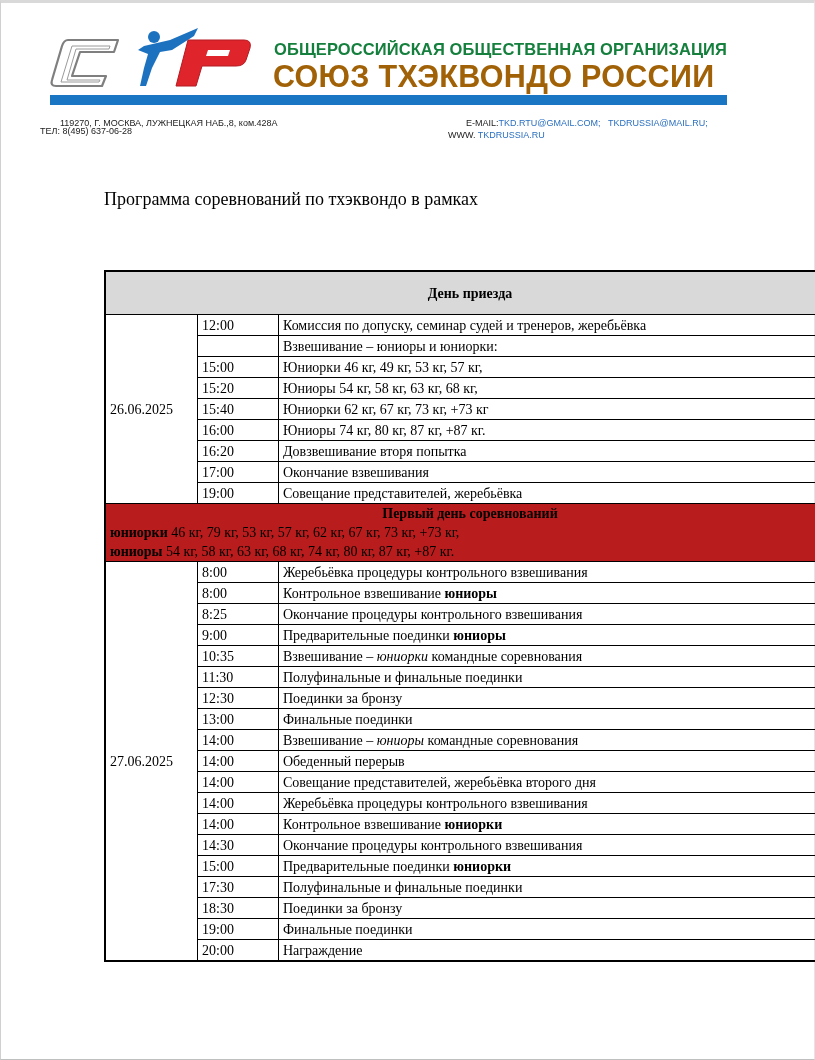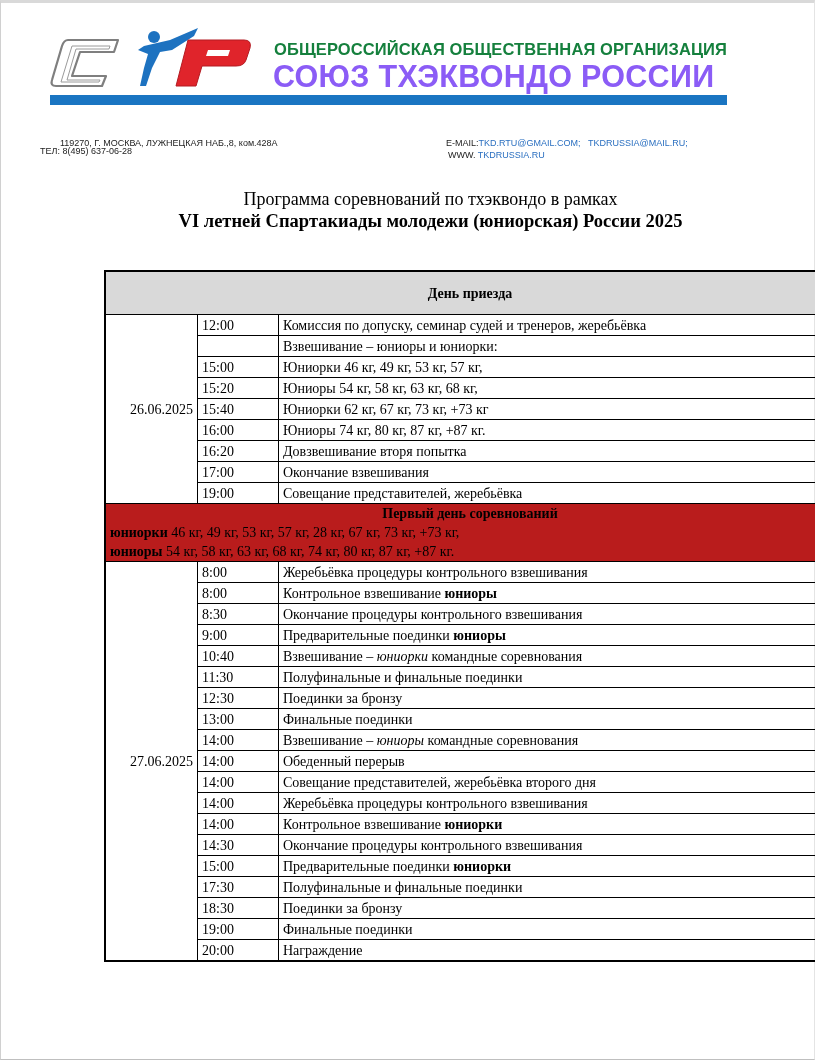--- a/index.html
+++ b/index.html
@@ -17,45 +17,45 @@
   
   .logo { position:absolute; left:48px; top:28px; width:205px; height:60px; }
   .org-line1 {
     position:absolute; left:274px; top:40px; width:450px;
     font-family:"Liberation Sans", sans-serif; font-size:16.5px; font-weight:bold;
     color:#15803d; letter-spacing:0.1px; white-space:nowrap;
   }
   .org-line2 {
     position:absolute; left:273px; top:58px; width:460px;
     font-family:"Liberation Sans", sans-serif; font-size:30.5px; font-weight:bold;
-    color:#8b5cf6; letter-spacing:0.3px; white-space:nowrap; line-height:36px;
+    color:#a16207; letter-spacing:0.3px; white-space:nowrap; line-height:36px;
   }
   .blue-bar {
     position:absolute; left:50px; top:95px; width:677px; height:10px; background:#1a75c2;
   }
   .contact {
     position:absolute; font-family:"Liberation Sans", sans-serif; font-size:9px;
-    color:#222; white-space:nowrap; line-height:11px;margin-top:20px;
+    color:#222; white-space:nowrap; line-height:11px;
   }
   .contact .link { color:#2a6fc0; }
   
-  .title-block { position:absolute; left:104px; top:188px; width:653px; text-align:center; }
+  .title-block { position:absolute; left:104px; top:188px; width:653px; }
   .title-1 { font-size:18px; line-height:22px; }
   .title-2 { font-size:18.5px; font-weight:bold; line-height:23px; }
   .title-3 { font-size:15.5px; line-height:20px; }
   
   table.schedule {
     position:absolute; left:104px; top:270px; width:732px;
     border-collapse:collapse; font-size:14px; line-height:19px;
   }
   table.schedule td { border:1px solid #000; padding:0 4px; height:20px; vertical-align:middle; }
   table.schedule { border:2px solid #000; }
   .section-head td { background:#d9d9d9; text-align:center; font-weight:bold; }
   .section-head.arrival td { height:42px; }
-  .col-date { width:83px; text-align:right; }
+  .col-date { width:83px; text-align:left; }
   .col-time { width:72px; }
   .col-desc { text-align:left; white-space:nowrap;margin-left:36px; }
   .comp-head td { background:#b91c1c; text-align:left; padding:0 4px; line-height:19px; }
   .comp-head .ch-title { text-align:center; font-weight:bold; display:block; }
   b { font-weight:bold; }
   i { font-style:italic; }
 </style>
 </head>
 <body>
 
@@ -78,30 +78,29 @@
     <path d="M160 22 L182 22 L180 28 L158 28 Z" fill="#fff"></path>
   </g>
 </svg>
 
 <div class="org-line1">ОБЩЕРОССИЙСКАЯ ОБЩЕСТВЕННАЯ ОРГАНИЗАЦИЯ</div>
 <div class="org-line2">СОЮЗ ТХЭКВОНДО РОССИИ</div>
 <div class="blue-bar"></div>
 
 <div class="contact" style="left:60px; top:118px;">119270, Г. МОСКВА, ЛУЖНЕЦКАЯ НАБ.,8, ком.428А</div>
 <div class="contact" style="left:40px; top:126px;">ТЕЛ: 8(495) 637-06-28</div>
-<div class="contact" style="left:446px; top:118px;">
+<div class="contact" style="left:466px; top:118px;">
   <span>E-MAIL:</span><span class="link">TKD.RTU@GMAIL.COM;</span>&nbsp;&nbsp;&nbsp;<span class="link">TKDRUSSIA@MAIL.RU;</span>
 </div>
 <div class="contact" style="left:448px; top:130px;">
   <span>WWW. </span><span class="link">TKDRUSSIA.RU</span>
 </div>
 
 <div class="title-block">
   <div class="title-1">Программа соревнований по тхэквондо в рамках</div>
-  <div class="title-2">VI летней Спартакиады молодежи (юниорская) России 2025</div>
 </div>
 
 <table class="schedule">
   <tbody id="tbody">
     <tr class="section-head arrival">
       <td colspan="3">День приезда</td>
     </tr>
   <tr>
         <td class="col-date" rowspan="9">26.06.2025</td>
         <td class="col-time">12:00</td>
@@ -135,43 +134,43 @@
         <td class="col-time">17:00</td>
         <td class="col-desc">Окончание взвешивания</td>
       </tr>
       <tr>
         <td class="col-time">19:00</td>
         <td class="col-desc">Совещание представителей, жеребьёвка</td>
       </tr>
       <tr class="comp-head">
         <td colspan="3">
           <span class="ch-title">Первый день соревнований</span>
-          <div><b>юниорки</b><span> 46 кг, 49 кг, 53 кг, 57 кг, 28 кг, 67 кг, 73 кг, +73 кг,</span></div>
+          <div><b>юниорки</b><span> 46 кг, 79 кг, 53 кг, 57 кг, 62 кг, 67 кг, 73 кг, +73 кг,</span></div>
           <div><b>юниоры</b><span> 54 кг, 58 кг, 63 кг, 68 кг, 74 кг, 80 кг, 87 кг, +87 кг.</span></div>
         </td>
       </tr>
       <tr>
         <td class="col-date" rowspan="19">27.06.2025</td>
         <td class="col-time">8:00</td>
         <td class="col-desc"><span>Жеребьёвка процедуры контрольного взвешивания</span><span></span><span></span></td>
       </tr>
       <tr>
         <td class="col-time">8:00</td>
         <td class="col-desc"><span>Контрольное взвешивание </span><b>юниоры</b><span></span></td>
       </tr>
       <tr>
-        <td class="col-time">8:30</td>
+        <td class="col-time">8:25</td>
         <td class="col-desc"><span>Окончание процедуры контрольного взвешивания</span><span></span><span></span></td>
       </tr>
       <tr>
         <td class="col-time">9:00</td>
         <td class="col-desc"><span>Предварительные поединки </span><b>юниоры</b><span></span></td>
       </tr>
       <tr>
-        <td class="col-time">10:40</td>
+        <td class="col-time">10:35</td>
         <td class="col-desc"><span>Взвешивание – </span><i>юниорки</i><span> командные соревнования</span></td>
       </tr>
       <tr>
         <td class="col-time">11:30</td>
         <td class="col-desc"><span>Полуфинальные и финальные поединки</span><span></span><span></span></td>
       </tr>
       <tr>
         <td class="col-time">12:30</td>
         <td class="col-desc"><span>Поединки за бронзу</span><span></span><span></span></td>
       </tr>

